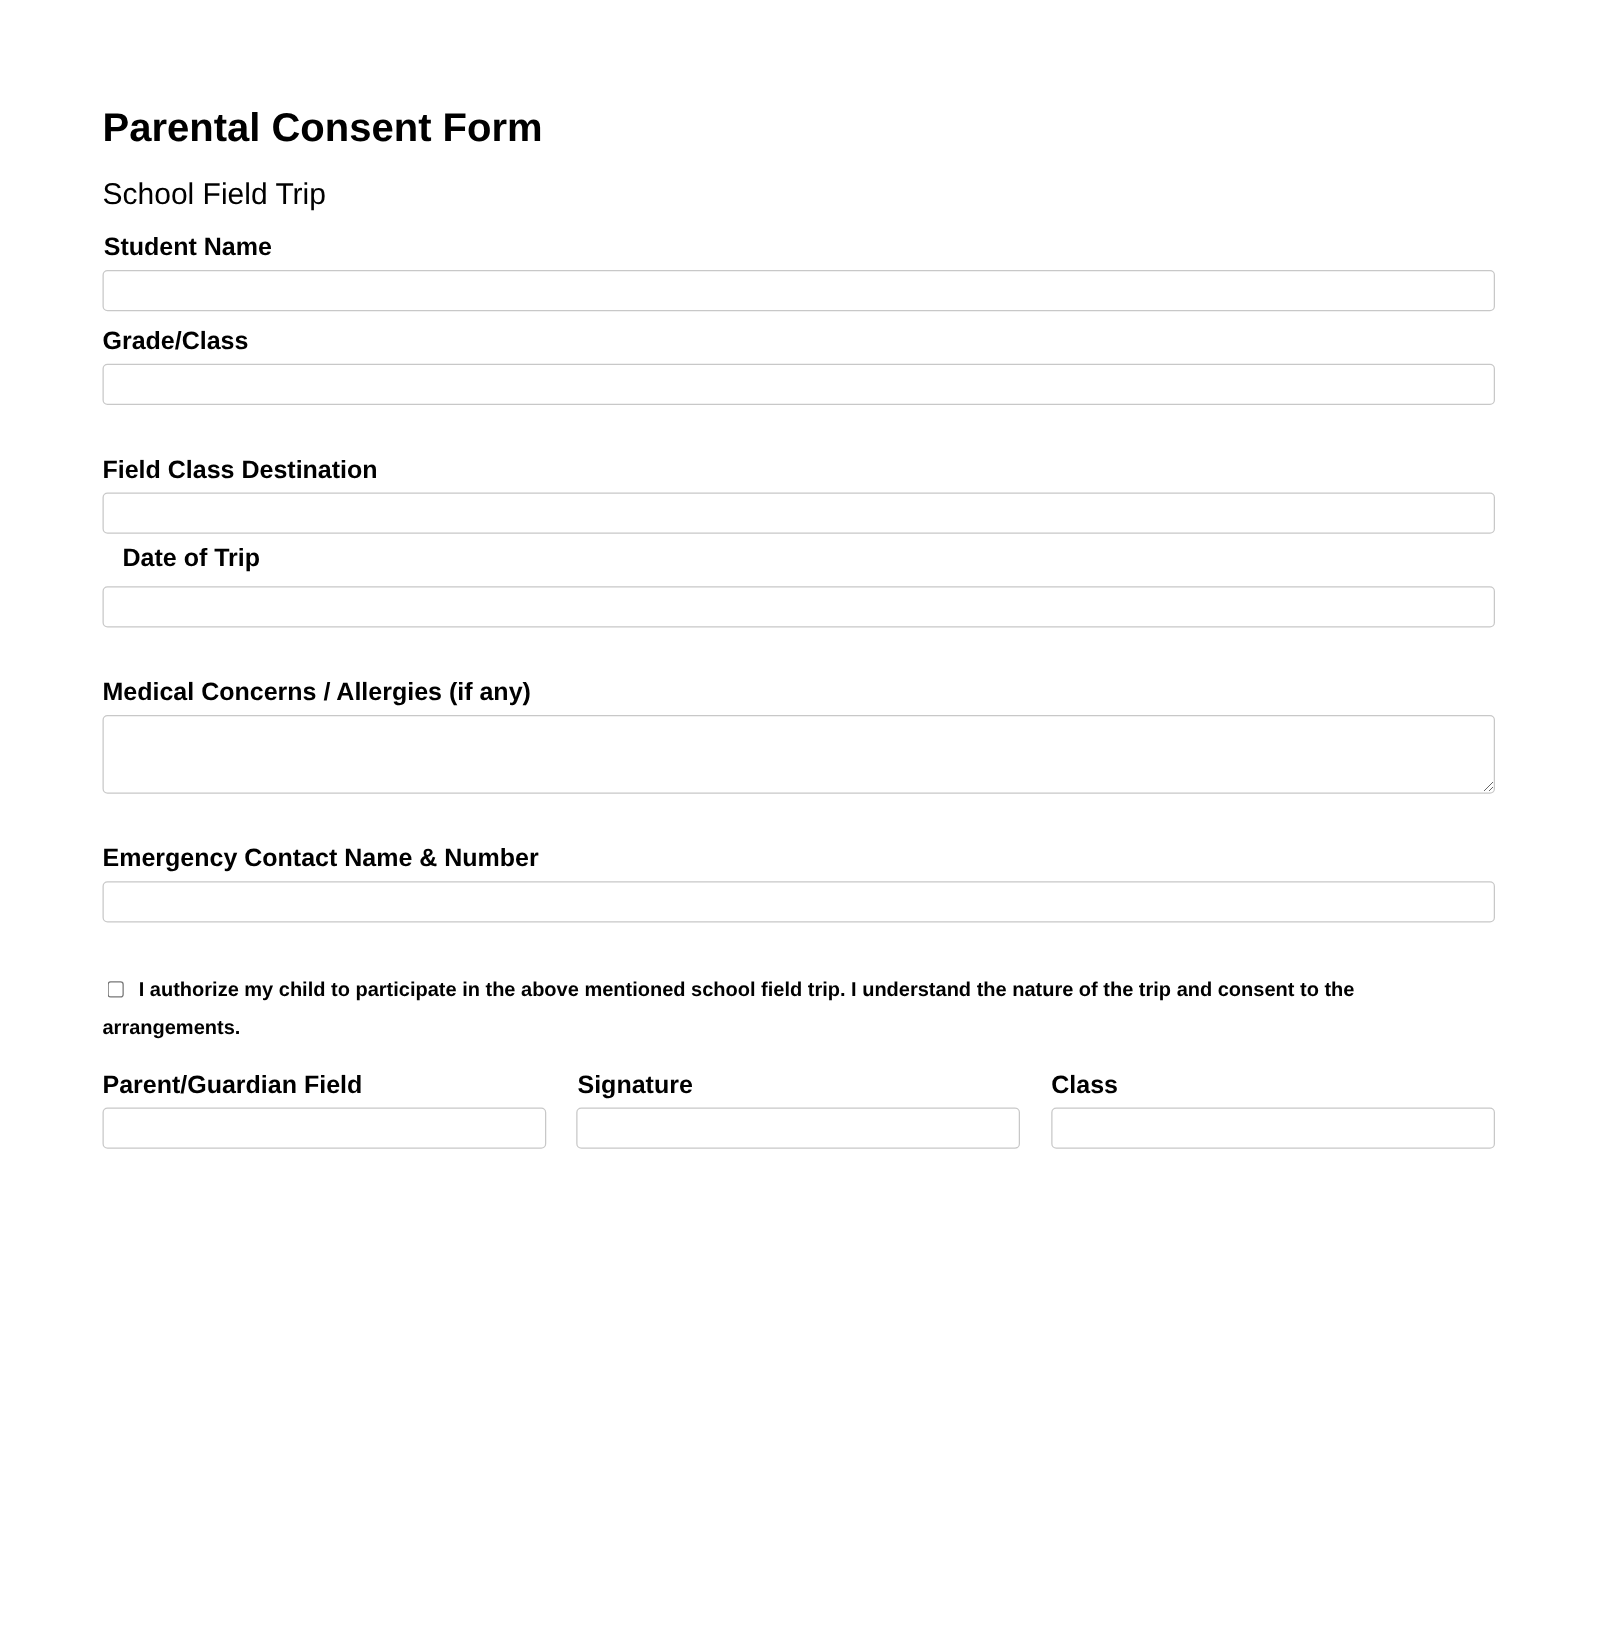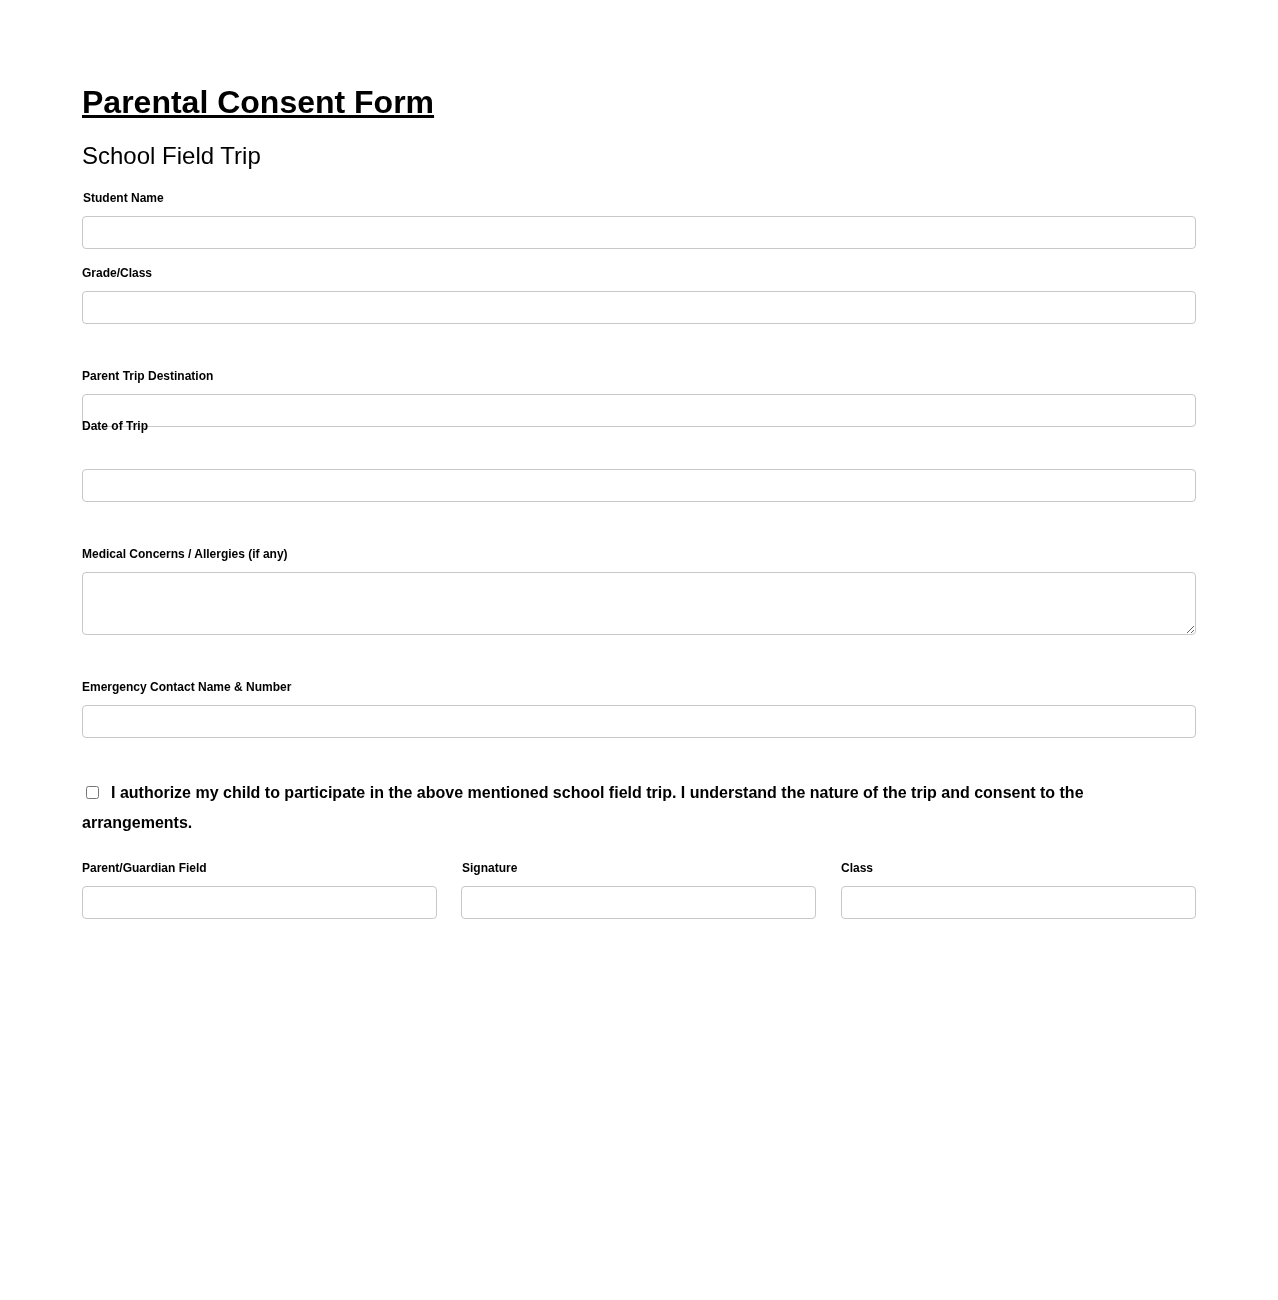--- a/index.html
+++ b/index.html
@@ -6,28 +6,28 @@
   html, body { margin: 0; padding: 0; background: #ffffff; }
   body {
     width: 1278px; height: 1300px;
     font-family: "Liberation Sans", sans-serif;
     color: #000;
     position: relative;
   }
   .container { position: absolute; left: 82px; top: 0; width: 1114px; }
   h1 {
     position: absolute; top: 82px; left: 0; margin: 0;
-    font-size: 32px; font-weight: bold; line-height: 40px; text-decoration: underline;
+    font-size: 32px; font-weight: bold; line-height: 40px;
   }
   h2 {
     position: absolute; top: 140px; left: 0; margin: 0;
     font-size: 24px; font-weight: normal; line-height: 32px;
   }
   .label {
-    position: absolute; left: 0; font-size: 12px; font-weight: bold;
+    position: absolute; left: 0; font-size: 20px; font-weight: bold;
     line-height: 20px; white-space: nowrap;
   }
   .field {
     position: absolute; left: 0; width: 1114px; height: 33px;
     border: 1px solid #c8c8c8; border-radius: 4px; background: #fff;
     font-family: "Liberation Sans", sans-serif; font-size: 14px; padding: 0 8px;
     outline: none;
   }
   textarea.field { height: 63px; resize: vertical; padding: 6px 8px; }
   .consent {
@@ -47,24 +47,24 @@
 <div class="container">
   <h1>Parental Consent Form</h1>
   <h2>School Field Trip</h2>
 
   <label class="label" style="top:188px;left:1px;">Student Name</label>
   <input class="field" style="top: 216px;" type="text" value="">
 
   <label class="label" style="top:263px;">Grade/Class</label>
   <input class="field" style="top: 291px;" type="text" value="">
 
-  <label class="label" style="top:366px;">Parent Trip Destination</label>
+  <label class="label" style="top:366px;">Field Class Destination</label>
   <input class="field" style="top: 394px;" type="text" value="">
 
-  <label class="label" style="top:416px;">Date of Trip</label>
+  <label class="label" style="top:437px;margin-left:16px;">Date of Trip</label>
   <input class="field" style="top: 469px;" type="text" value="">
 
   <label class="label" style="top:544px;">Medical Concerns / Allergies (if any)</label>
   <textarea class="field" style="top: 572px;"></textarea>
 
   <label class="label" style="top:677px;">Emergency Contact Name &amp; Number</label>
   <input class="field" style="top: 705px;" type="text" value="">
 
   <div class="consent">
     <input type="checkbox" style=""><span>I authorize my child to participate in the above mentioned school field trip. I understand the nature of the trip and consent to the arrangements.</span>

